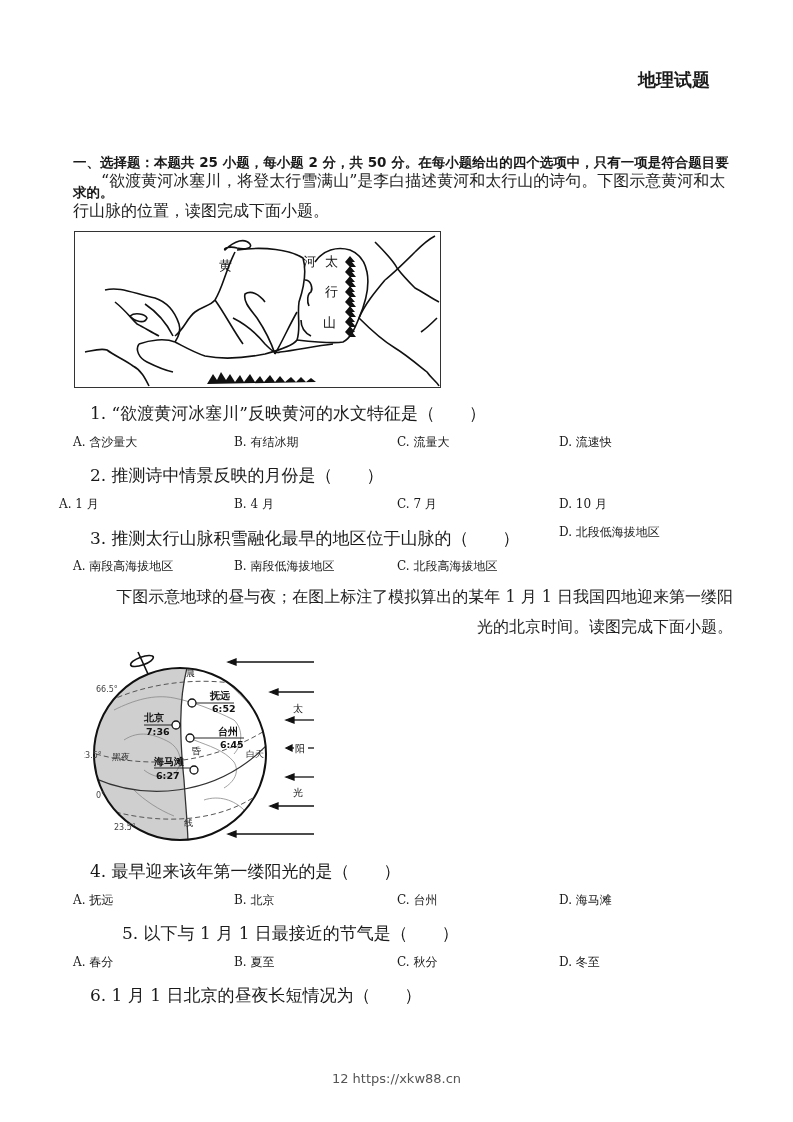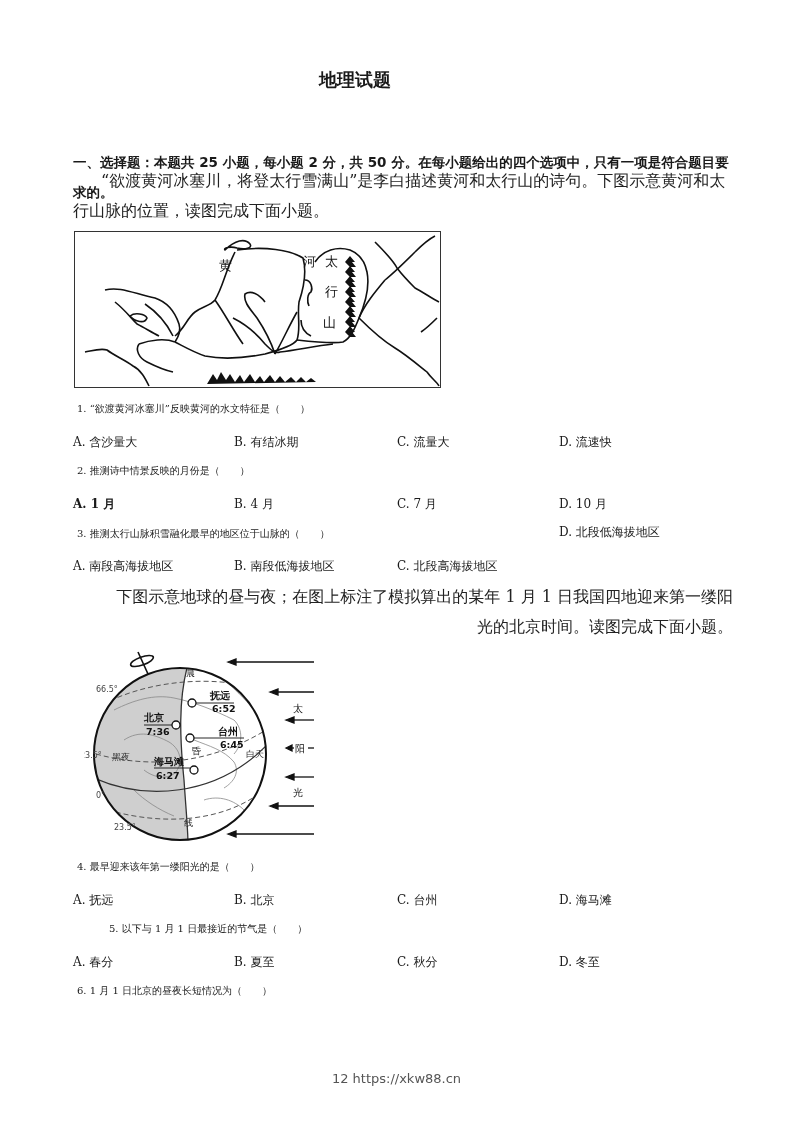--- a/index.html
+++ b/index.html
@@ -2,29 +2,29 @@
 <html><head>
 <meta charset="utf-8">
 <style>
   html, body { margin: 0; padding: 0; background: #ffffff; }
   body {
     width: 793px; height: 1122px; position: relative; overflow: hidden;
     font-family: "DejaVu Serif", "Liberation Serif", serif; color: #1a1a1a;
   }
   .abs { position: absolute; }
   .title {
-    left: 0; width: 710px; top: 68px; text-align: center;
+    left: 0; width: 710px; top: 68px; text-align: right;
     font-family: "DejaVu Sans", sans-serif; font-weight: bold; font-size: 18px;
   }
   .section {
     left: 73px; width: 660px; font-family: "DejaVu Sans", sans-serif;
     font-weight: bold; font-size: 13.5px; line-height: 30px;
   }
   .para { left: 73px; width: 660px; font-size: 16px; line-height: 30px; text-indent: 28px; color: #222; }
-  .q { left: 77px; font-size: 10px; text-align: center; }
+  .q { left: 90px; font-size: 17px; text-align: center; }
   .opt { font-size: 12px; }
   .figure-map {
     left: 74px; top: 231px; width: 367px; height: 157px;
     border: 1px solid #333; box-sizing: border-box; background: #fff;
   }
   .figure-globe { left: 84px; top: 650px; width: 240px; height: 195px; }
   .footer {
     left: 0; width: 793px; top: 1071px; text-align: center;
     font-family: "DejaVu Sans", sans-serif; font-size: 13px; color: #555;
   }
@@ -95,21 +95,21 @@
   </svg>
 </div>
 
 <div class="abs q" style="top:402px;">1. “欲渡黄河冰塞川”反映黄河的水文特征是（　　）</div>
 <div class="abs opt" style="top:434px; left:73px;">A.  含沙量大</div>
 <div class="abs opt" style="top:434px; left:234px;">B.  有结冰期</div>
 <div class="abs opt" style="top:434px; left:397px;">C.  流量大</div>
 <div class="abs opt" style="top:434px; left:559px;">D.  流速快</div>
 
 <div class="abs q" style="top:464px;">2. 推测诗中情景反映的月份是（　　）</div>
-<div class="abs opt" style="top:496px; left:73px;font-weight:bold;">A. 1 月</div>
+<div class="abs opt" style="top:496px; left:59px;">A. 1 月</div>
 <div class="abs opt" style="top:496px; left:234px;">B. 4 月</div>
 <div class="abs opt" style="top:496px; left:397px;">C. 7 月</div>
 <div class="abs opt" style="top:496px; left:559px;">D. 10 月</div>
 
 <div class="abs q" style="top:527px;">3. 推测太行山脉积雪融化最早的地区位于山脉的（　　）</div>
 <div class="abs opt" style="top:558px; left:73px;">A.  南段高海拔地区</div>
 <div class="abs opt" style="top:558px; left:234px;">B.  南段低海拔地区</div>
 <div class="abs opt" style="top:558px; left:397px;">C.  北段高海拔地区</div>
 <div class="abs opt" style="top:524px; left:559px;">D.  北段低海拔地区</div>
 

